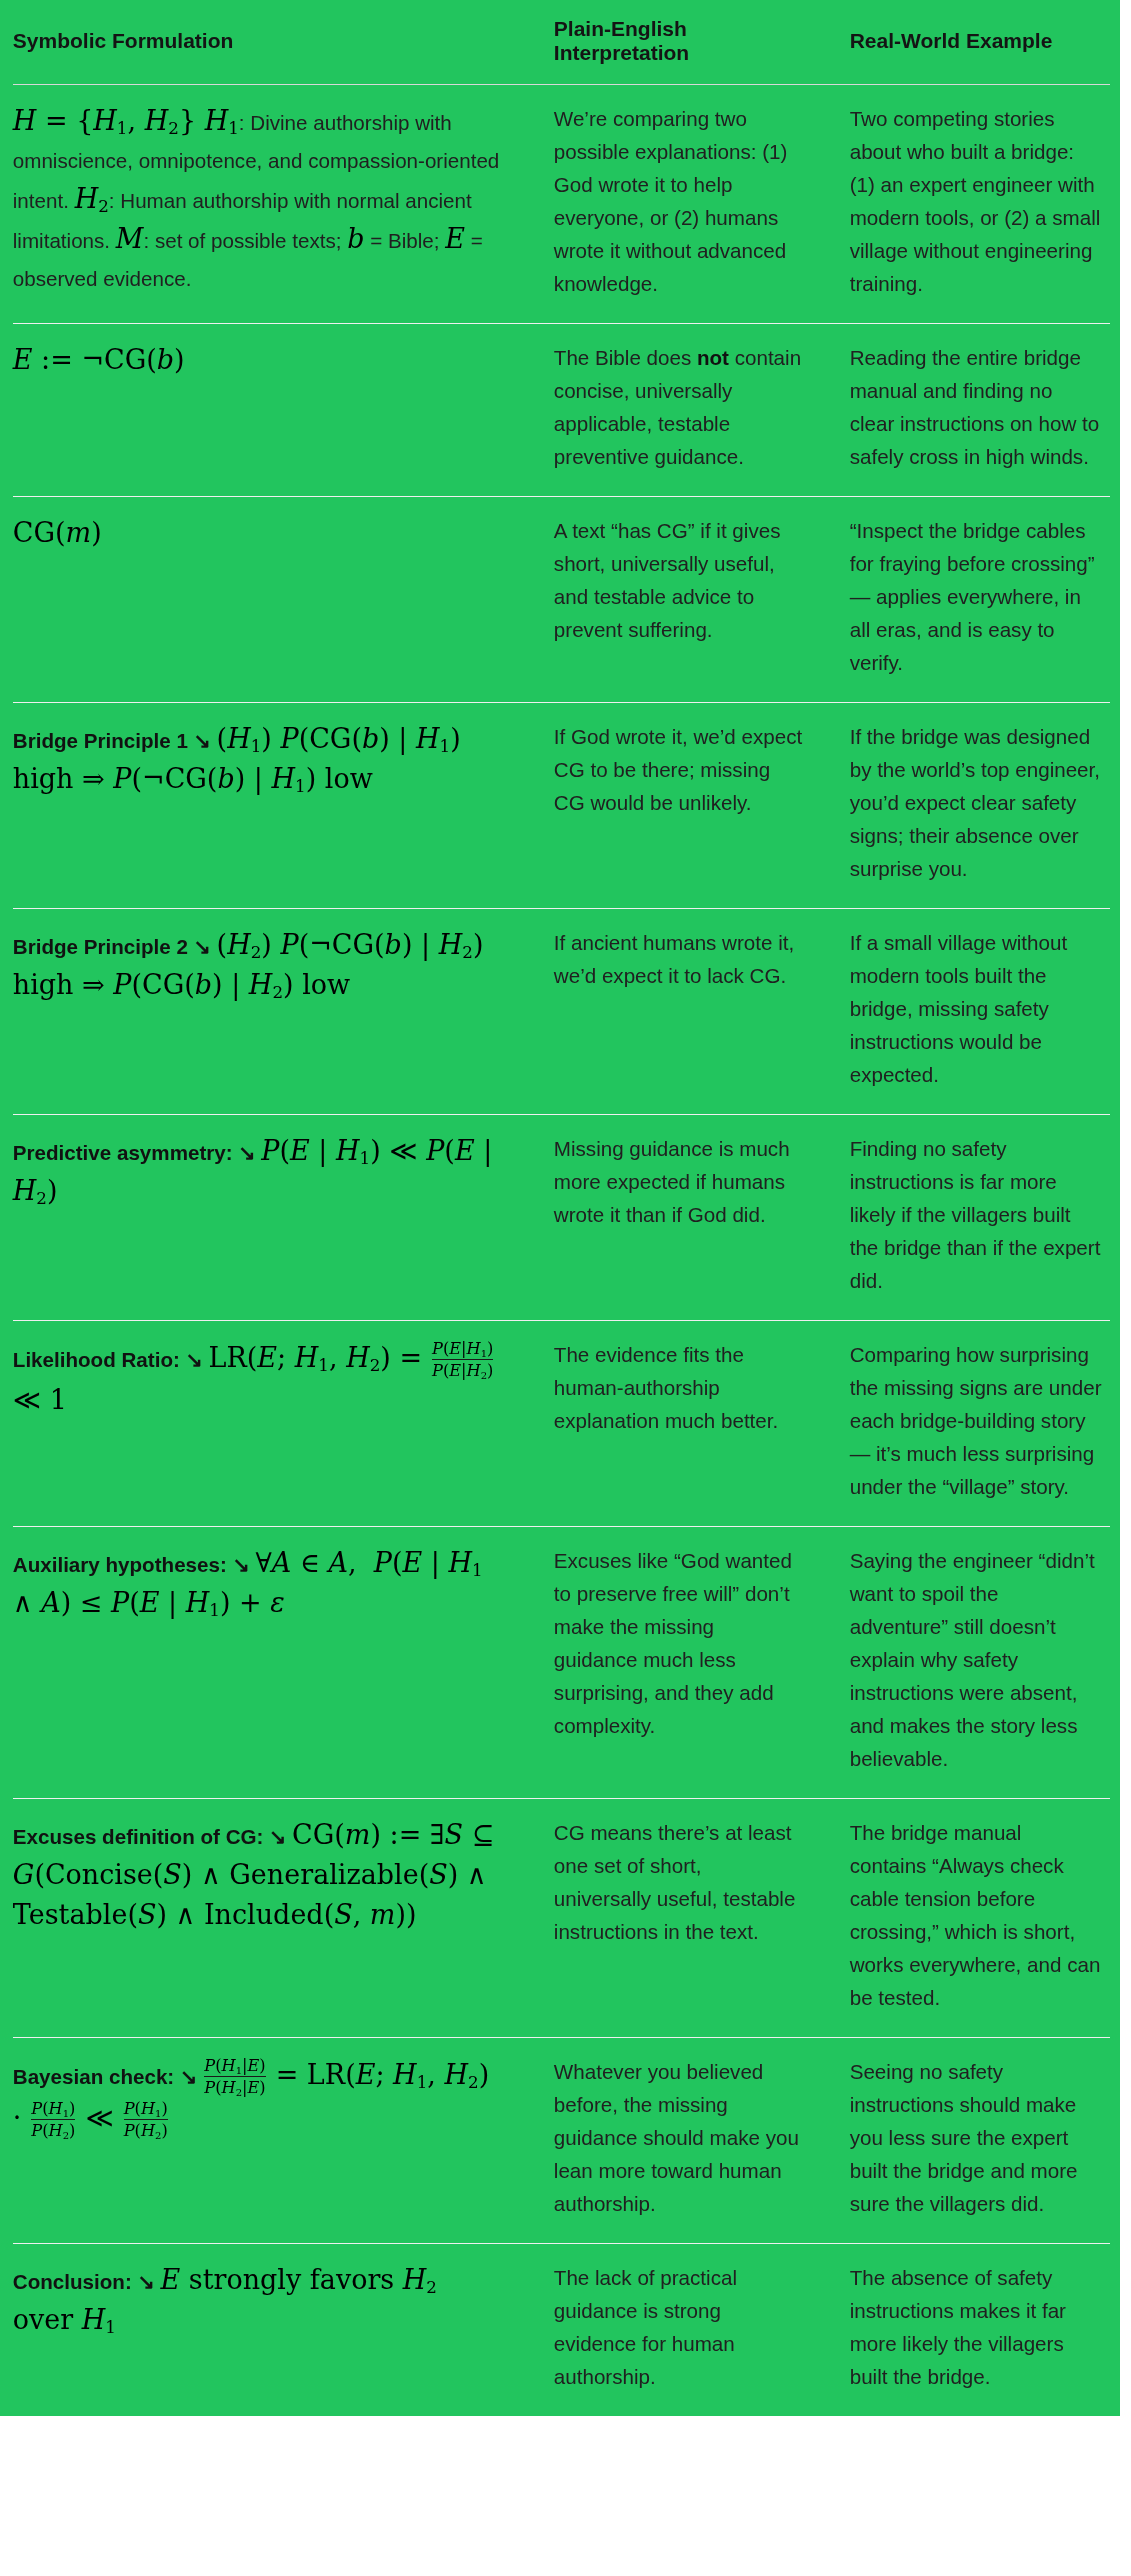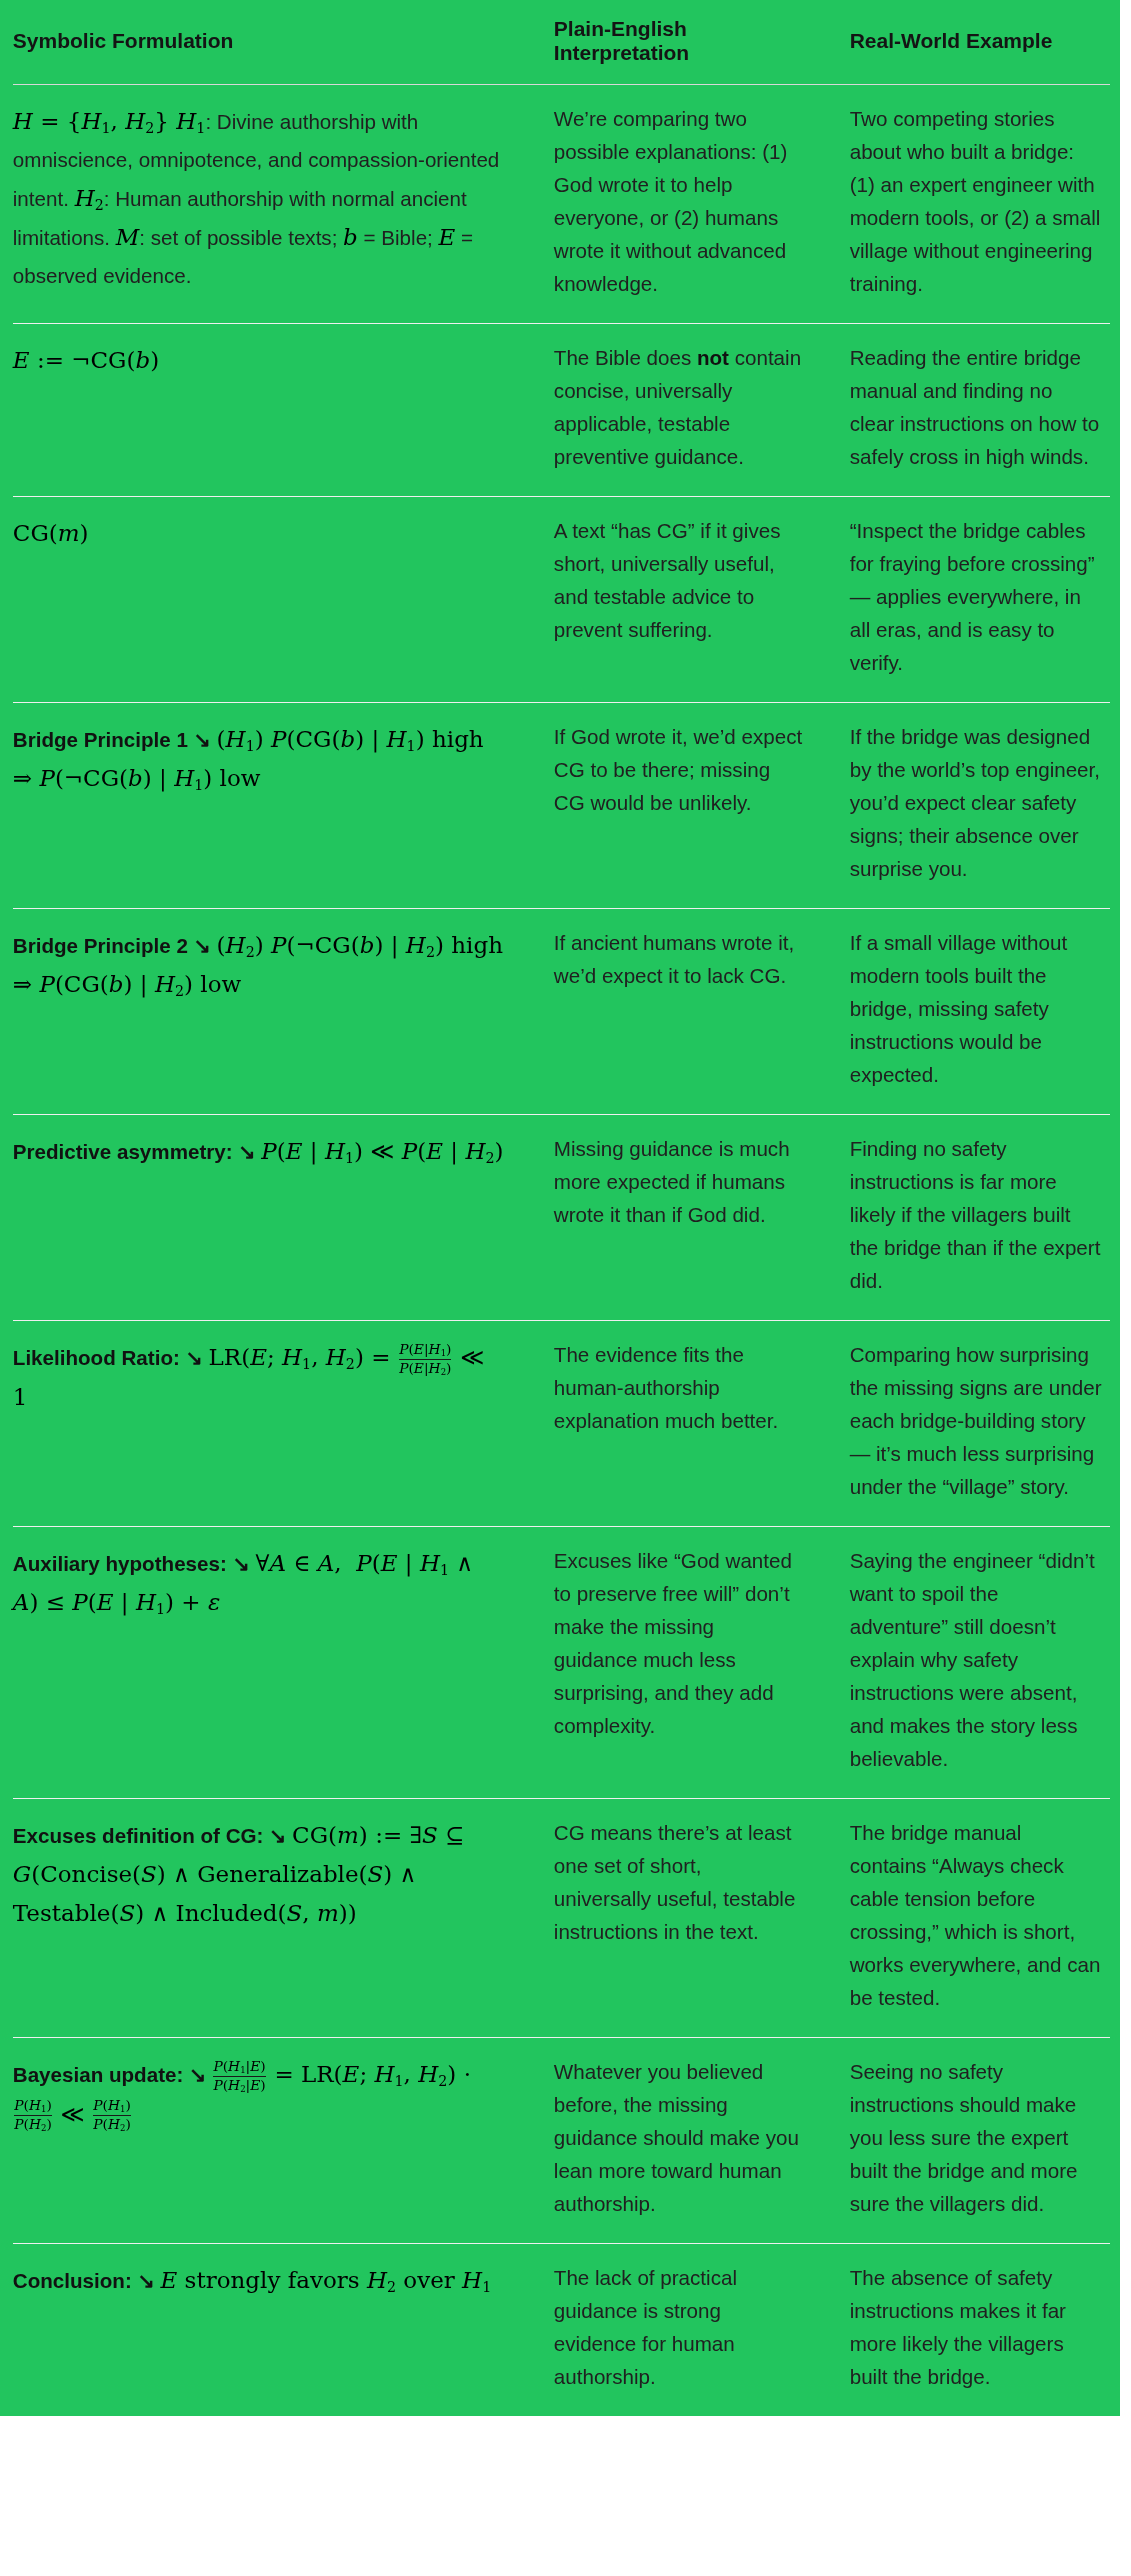--- a/index.html
+++ b/index.html
@@ -50,21 +50,21 @@
 
   td.sym  { line-height: 38px; padding-right: 40px; }
   td.pla  { padding-left: 10px; padding-right: 33px; }
   td.rea  { padding-left: 14px; padding-right: 8.5px; }
 
   td b { font-weight: 700; color: #111111; }
 
   
   .m {
     font-family: "DejaVu Serif", serif;
-    font-size: 23px;
+    font-size: 27px;
     color: #000000;
   }
   .m i { font-style: italic; }
   .mcal {
     font-family: "DejaVu Serif", serif;
     font-style: italic;
     color: #000000;
   }
   sub {
     font-size: 0.62em;
@@ -142,21 +142,21 @@
     <td class="sym"><b>Auxiliary hypotheses: ↘</b> <span class="m">∀<i>A</i> ∈ <span class="mcal">A</span>,&nbsp; <i>P</i>(<i>E</i> | <i>H</i><sub>1</sub> ∧ <i>A</i>) ≤ <i>P</i>(<i>E</i> | <i>H</i><sub>1</sub>) + <i>ε</i></span></td>
     <td class="pla">Excuses like “God wanted to preserve free will” don’t make the missing guidance much less surprising, and they add complexity.</td>
     <td class="rea">Saying the engineer “didn’t want to spoil the adventure” still doesn’t explain why safety instructions were absent, and makes the story less believable.</td>
   </tr>
         <tr>
     <td class="sym"><b>Excuses definition of CG: ↘</b> <span class="m">CG(<i>m</i>) := ∃<i>S</i> ⊆ <span class="mcal">G</span>(Concise(<i>S</i>) ∧ Generalizable(<i>S</i>) ∧ Testable(<i>S</i>) ∧ Included(<i>S</i>, <i>m</i>))</span></td>
     <td class="pla">CG means there’s at least one set of short, universally useful, testable instructions in the text.</td>
     <td class="rea">The bridge manual contains “Always check cable tension before crossing,” which is short, works everywhere, and can be tested.</td>
   </tr>
         <tr>
-    <td class="sym"><b>Bayesian update: ↘</b> <span class="m"><span class="frac">
+    <td class="sym"><b>Bayesian check: ↘</b> <span class="m"><span class="frac">
                 <span class="nu"><i>P</i>(<i>H</i><sub>1</sub>|<i>E</i>)</span>
                 <span class="de"><i>P</i>(<i>H</i><sub>2</sub>|<i>E</i>)</span>
               </span> = LR(<i>E</i>; <i>H</i><sub>1</sub>, <i>H</i><sub>2</sub>) · <span class="frac">
                 <span class="nu"><i>P</i>(<i>H</i><sub>1</sub>)</span>
                 <span class="de"><i>P</i>(<i>H</i><sub>2</sub>)</span>
               </span> ≪ <span class="frac">
                 <span class="nu"><i>P</i>(<i>H</i><sub>1</sub>)</span>
                 <span class="de"><i>P</i>(<i>H</i><sub>2</sub>)</span>
               </span></span></td>
     <td class="pla">Whatever you believed before, the missing guidance should make you lean more toward human authorship.</td>

